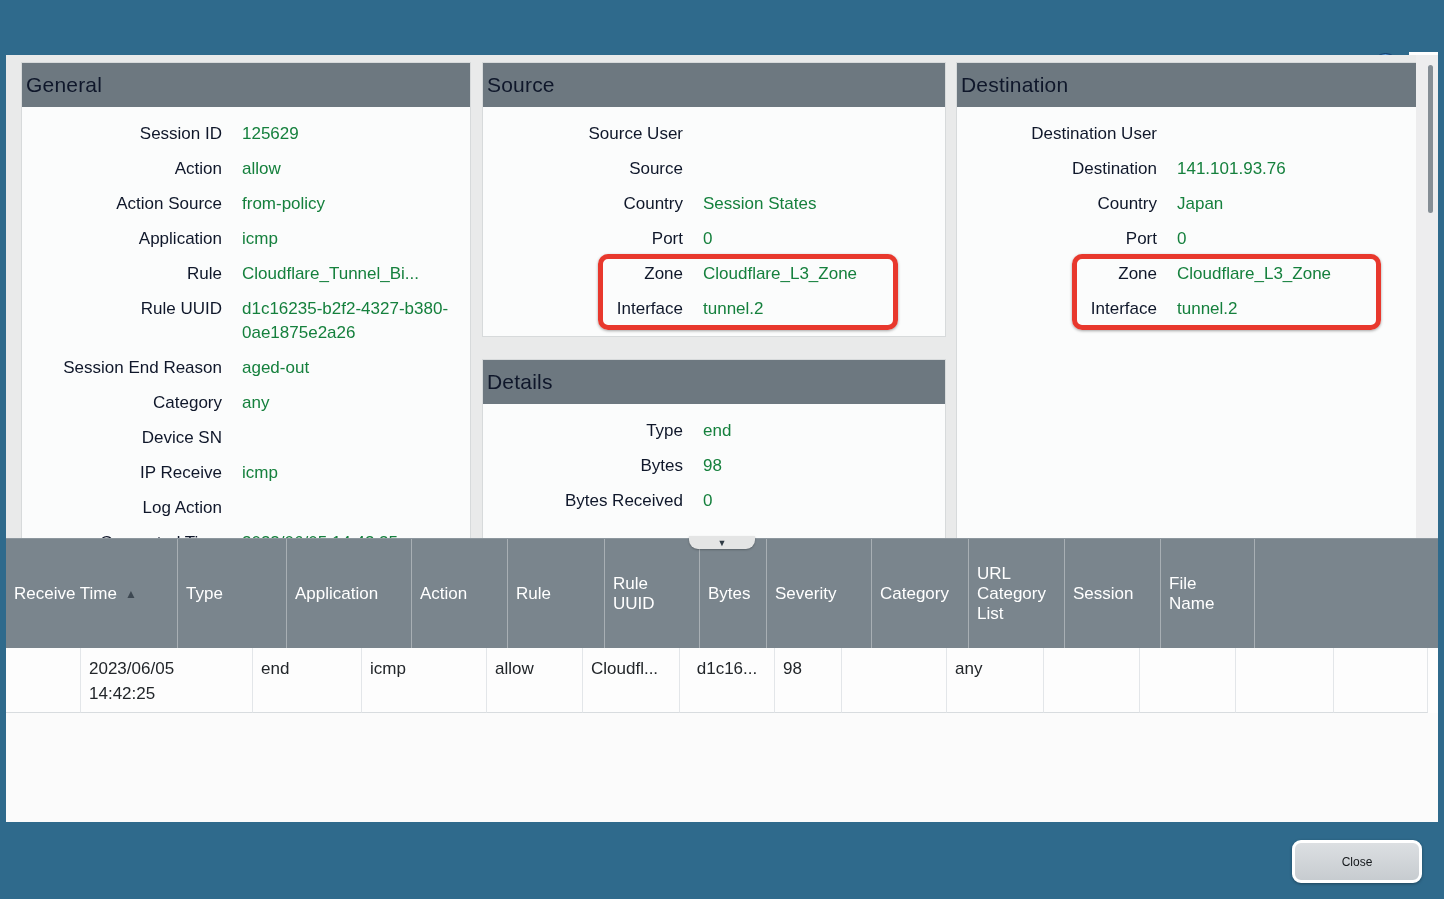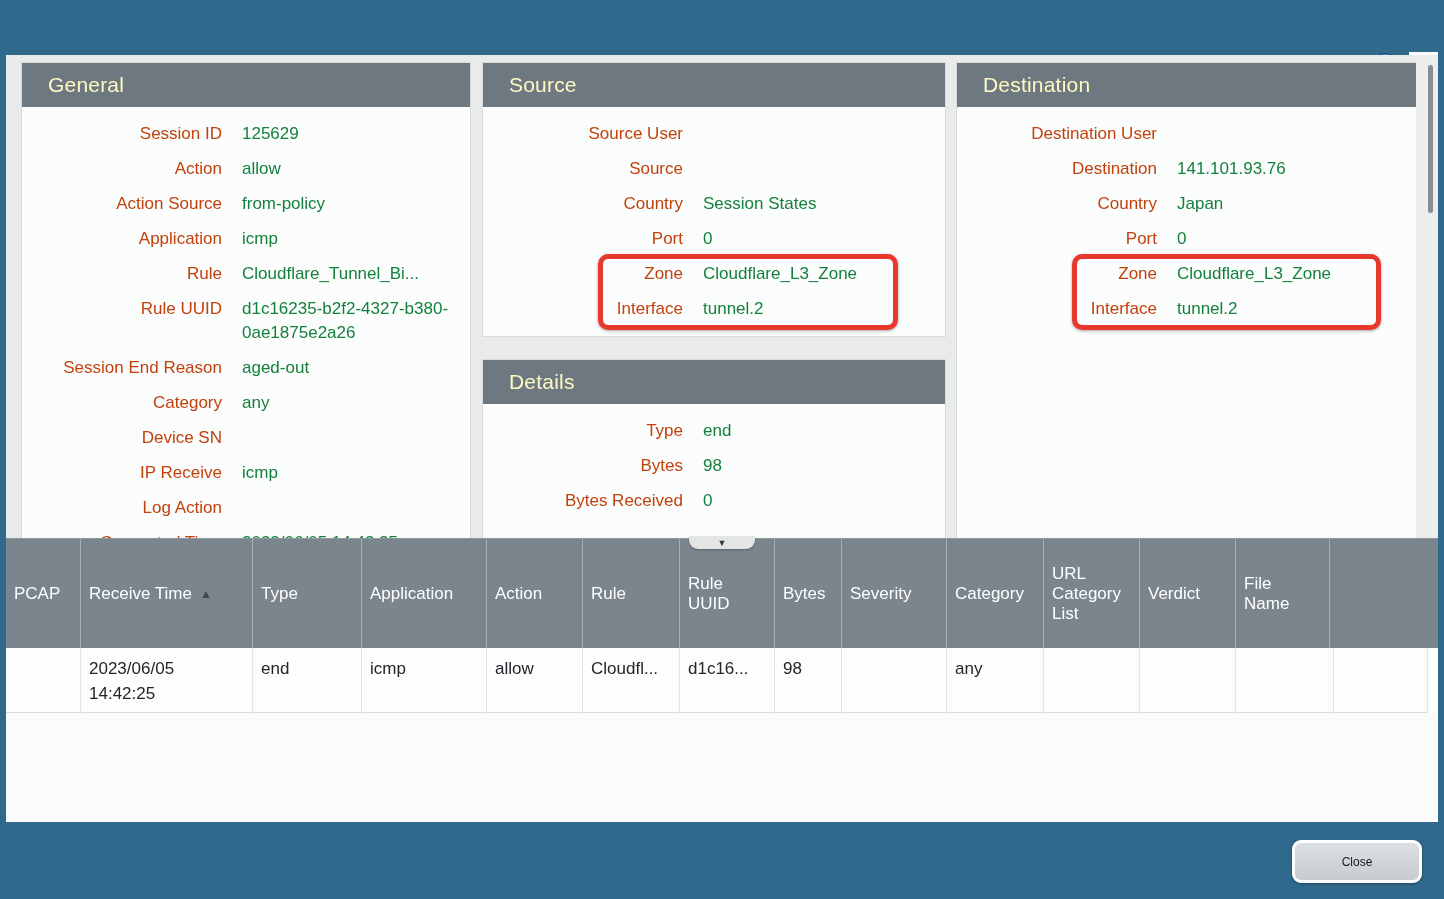--- a/index.html
+++ b/index.html
@@ -39,29 +39,29 @@
     width:15px;height:11px;border:1px solid #7e8a92;
     background:linear-gradient(#eef0f1 30%, #adb6bc 30%);
   }
   
   .content{
     position:absolute;left:6px;top:55px;width:1432px;height:767px;
     background:var(--content-bg);
   }
   .panel{position:absolute;overflow:hidden;background:var(--panel-body);box-shadow:0 0 0 1px #d7dadb;}
   .panel-header{
-    height:44px;background:var(--panel-header);color:#fef9c3;
+    height:44px;background:var(--panel-header);color:#0f172a;
     font-size:21px;font-stretch:condensed;letter-spacing:.2px;
-    line-height:44px;padding-left:26px;
+    line-height:44px;padding-left:4px;
   }
   .panel-body{position:relative;padding-top:10px;}
   .kv-row{display:flex;align-items:flex-start;padding:5px 0 6px;}
   .kv-label{
     width:200px;flex:none;text-align:right;
-    color:#c2410c;font-size:17px;line-height:24px;
+    color:#0f172a;font-size:17px;line-height:24px;
   }
   .kv-value{
     flex:1;margin-left:20px;padding-right:10px;
     color:#15803d;font-size:17px;line-height:24px;overflow-wrap:break-word;
   }
   #panel-general{left:16px;top:8px;width:448px;height:477px;}
   #panel-source{left:477px;top:8px;width:462px;height:273px;}
   #panel-details{left:477px;top:305px;width:462px;height:180px;}
   #panel-destination{left:951px;top:8px;width:459px;height:477px;}
   .hl-box{
@@ -262,23 +262,20 @@
   <div class="vscroll">
     <div class="thumb"></div>
   </div>
 
   <div class="collapse-handle">
     <span>▼</span>
   </div>
 
   <div class="log-table">
     <div class="lt-header">
-        <div class="th" style="width: 75px;">
-          <span>PCAP</span>
-        </div>
         <div class="th" style="width: 172px;">
           <span>Receive Time</span>
           <span class="sort-arrow">▲</span>
         </div>
         <div class="th" style="width: 109px;">
           <span>Type</span>
         </div>
         <div class="th" style="width: 125px;">
           <span>Application</span>
         </div>
@@ -297,35 +294,35 @@
         <div class="th" style="width: 105px;">
           <span>Severity</span>
         </div>
         <div class="th" style="width: 97px;">
           <span>Category</span>
         </div>
         <div class="th" style="width: 96px;">
           <span>URL Category List</span>
         </div>
         <div class="th" style="width: 96px;">
-          <span>Verdict</span>
+          <span>Session</span>
         </div>
         <div class="th" style="width: 94px;">
           <span>File Name</span>
         </div>
       </div>
     <div id="lt-body">
         <div class="lt-row">
           <div class="td" style="width: 75px;"></div>
           <div class="td" style="width: 172px;">2023/06/05 14:42:25</div>
           <div class="td" style="width: 109px;">end</div>
           <div class="td" style="width: 125px;">icmp</div>
           <div class="td" style="width: 96px;">allow</div>
           <div class="td" style="width: 97px;">Cloudfl...</div>
-          <div class="td" style="width: 95px;">d1c16...</div>
+          <div class="td" style="width: 95px; text-align: center;">d1c16...</div>
           <div class="td" style="width: 67px;">98</div>
           <div class="td" style="width: 105px;"></div>
           <div class="td" style="width: 97px;">any</div>
           <div class="td" style="width: 96px;"></div>
           <div class="td" style="width: 96px;"></div>
           <div class="td" style="width: 98px;"></div>
           <div class="td" style="width: 94px;"></div>
         </div>
       </div>
   </div>

